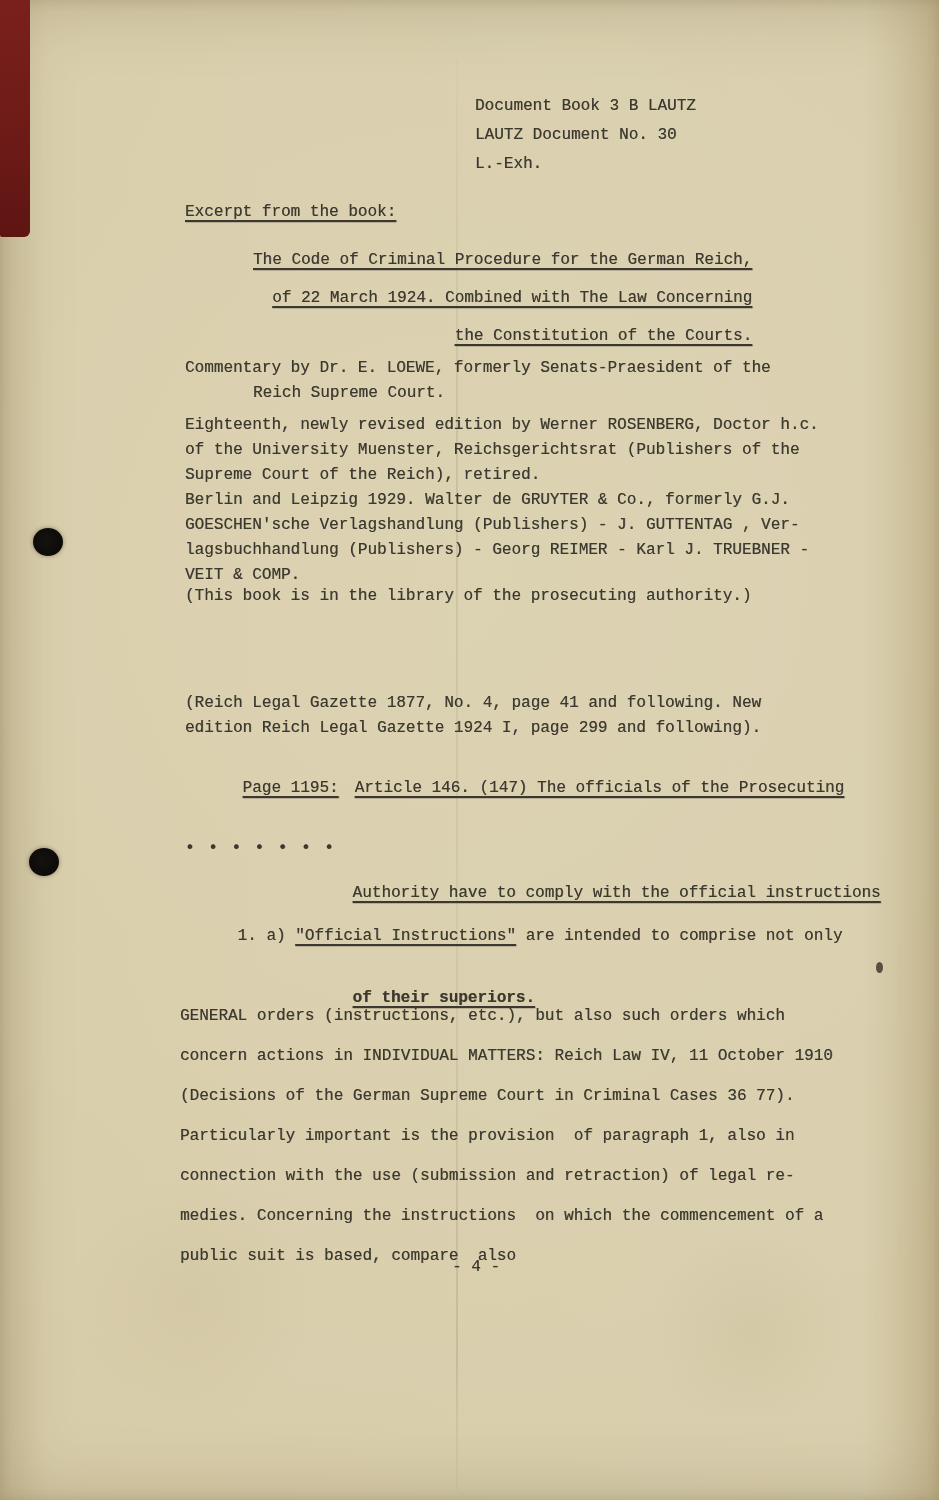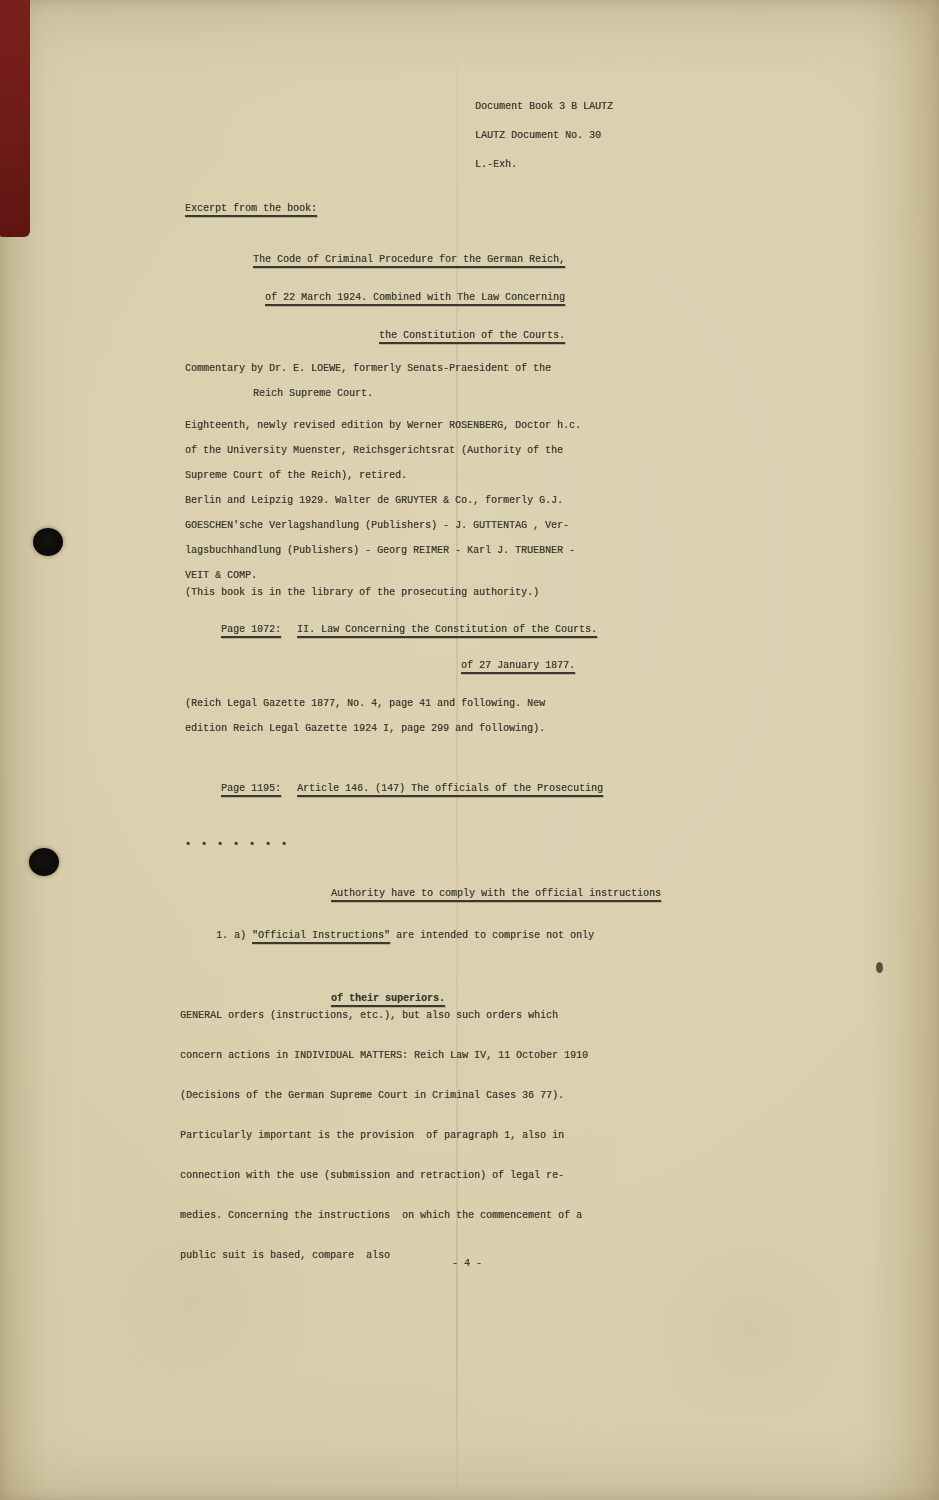--- a/index.html
+++ b/index.html
@@ -5,21 +5,21 @@
   html,body{margin:0;padding:0;background:#888;}
   .page{
     position:relative;
     width:939px;height:1500px;
     background:
       radial-gradient(130% 90% at 46% 38%, rgba(255,252,240,0.10), rgba(0,0,0,0) 70%),
       linear-gradient(90deg, #cfc39e 0%, #d8cdaa 5%, #d9cfae 92%, #cdc097 100%),
       #d7cca9;
     box-shadow: inset 0 0 70px rgba(92,74,38,0.28), inset 0 0 12px rgba(92,74,38,0.18);
     font-family:"Liberation Mono","DejaVu Sans Mono",monospace;
-    font-size:10px;
+    font-size:16px;
     color:#3b392f;
     overflow:hidden;
   }
   .blk{position:absolute;}
   .line{
     white-space:pre;
     text-shadow:0.4px 0.4px 0.5px rgba(52,50,40,0.55);
   }
   .u{
     text-decoration:underline;
@@ -92,40 +92,32 @@
     <div class="line u">the Constitution of the Courts.</div>
   </div>
 
   <div class="blk lh25" style="left:185px;top:356px;">
     <div class="line">Commentary by Dr. E. LOEWE, formerly Senats-Praesident of the</div>
     <div class="line indent68">Reich Supreme Court.</div>
   </div>
 
   <div class="blk lh25" style="left:185px;top:413px;">
     <div class="line">Eighteenth, newly revised edition by Werner ROSENBERG, Doctor h.c.</div>
-    <div class="line">of the University Muenster, Reichsgerichtsrat (Authority of the</div>
+    <div class="line">of the University Muenster, Reichsgerichtsrat (Publishers of the</div>
     <div class="line">Supreme Court of the Reich), retired.</div>
     <div class="line">Berlin and Leipzig 1929. Walter de GRUYTER &amp; Co., formerly G.J.</div>
     <div class="line">GOESCHEN'sche Verlagshandlung (Publishers) - J. GUTTENTAG , Ver-</div>
     <div class="line">lagsbuchhandlung (Publishers) - Georg REIMER - Karl J. TRUEBNER -</div>
     <div class="line">VEIT &amp; COMP.</div>
   </div>
 
   <div class="blk" style="left:185px;top:576px;margin-top:11px;">
     <div class="line">(This book is in the library of the prosecuting authority.)</div>
   </div>
 
-  <div class="blk" style="left:185px;top:613px;">
-    <div class="line">
-      <span class="u labelgap">Page 1072:</span><span class="u">II. Law Concerning the Constitution of the Courts.</span>
-    </div>
-    <div class="line" style="margin-top:3px;padding-left:240px;">
-      <span class="u">of 27 January 1877.</span>
-    </div>
-  </div>
 
   <div class="blk lh25" style="left:185px;top:691px;">
     <div class="line">(Reich Legal Gazette 1877, No. 4, page 41 and following. New</div>
     <div class="line">edition Reich Legal Gazette 1924 I, page 299 and following).</div>
   </div>
 
   <div class="blk lh35" style="left:185px;top:736px;">
     <div class="line">
       <span class="u labelgap">Page 1195:</span><span class="u">Article 146. (147) The officials of the Prosecuting</span>
     </div>

